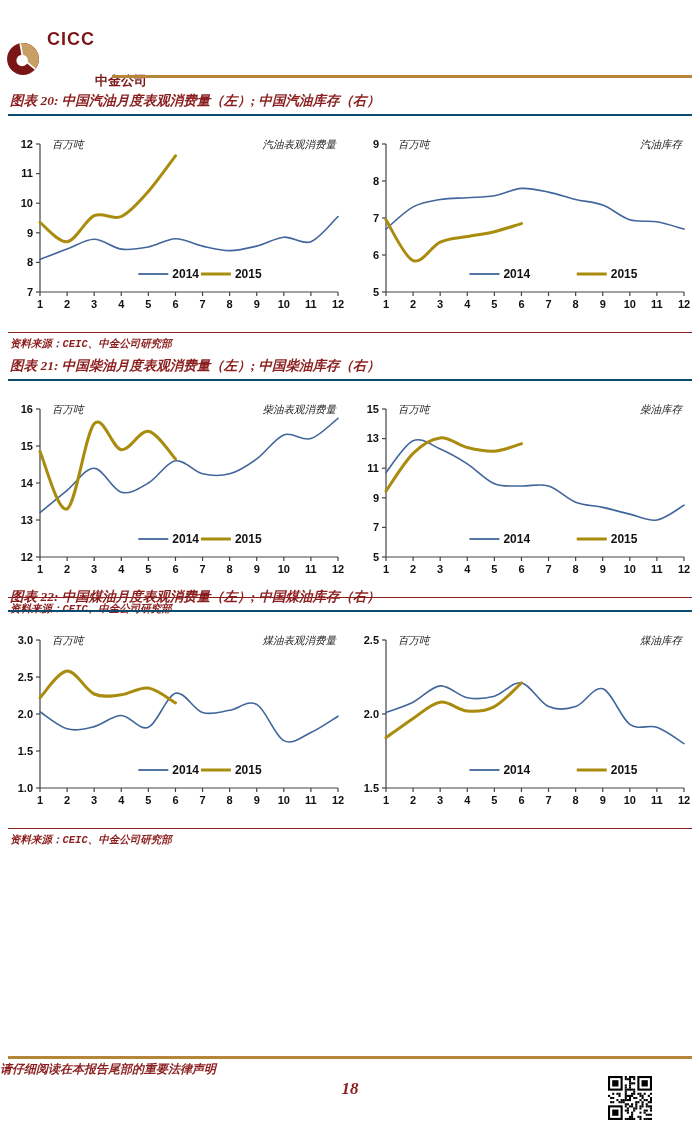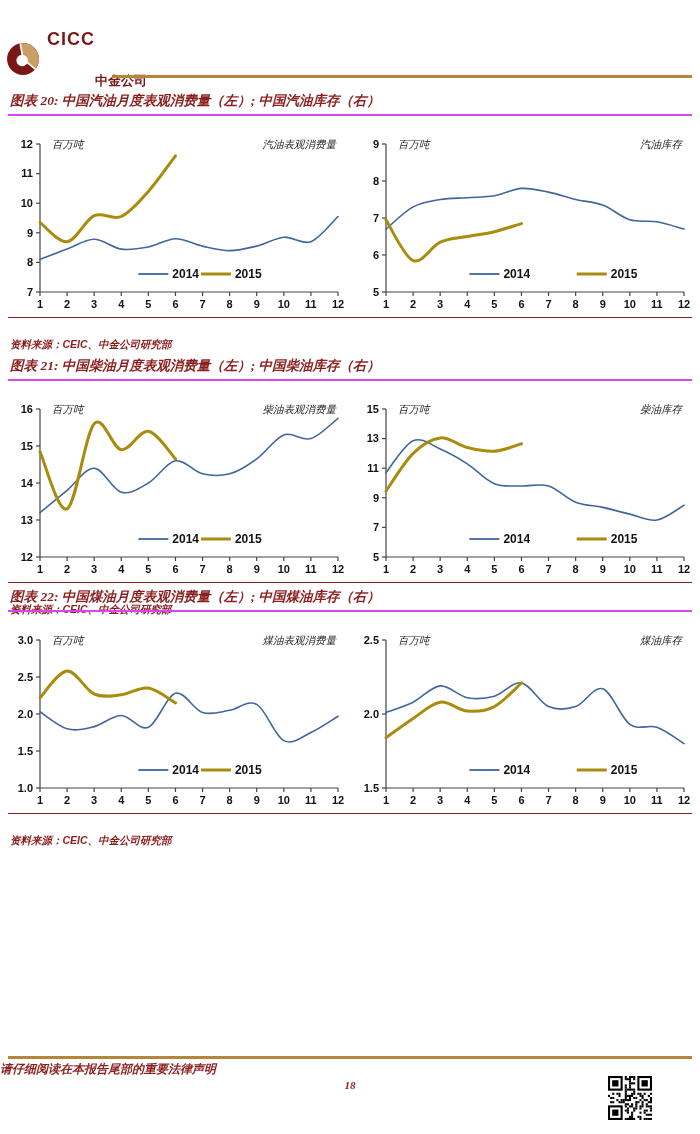--- a/index.html
+++ b/index.html
@@ -18,40 +18,40 @@
     font-family:"Liberation Serif", serif; font-weight:bold; font-size:14.5px;
     color:#a1761b; letter-spacing:0.5px;
   }
   .header-rule { position:absolute; top:75px; left:112px; right:8px; height:3px; background:#b5853a; }
   
   .figure { position:absolute; left:8px; width:684px; }
   .fig-20 { top:92px; } .fig-21 { top:357px; } .fig-22 { top:588px; }
   .fig-title {
     font-family:"Liberation Serif", serif; font-style:italic; font-weight:bold;
     font-size:13.5px; color:#8b1e1e; padding-bottom:4px; padding-left:2px;
-    border-bottom:2px solid #d946ef;
+    border-bottom:2px solid #0c4a6e;
   }
   .charts { display:flex; justify-content:space-between; margin-top:12px; }
   .chart { width:338px; height:188px; display:block; }
   .source {
-    border-top:1.5px solid #8b1e1e; margin-top:1px; padding-top:20px; padding-left:2px;
-    font-family:Liberation Sans, sans-serif; font-style:italic; font-weight:bold;
+    border-top:1.5px solid #8b1e1e; margin-top:16px; padding-top:4px; padding-left:2px;
+    font-family:Liberation Mono, monospace; font-style:italic; font-weight:bold;
     font-size:10.5px; color:#8b1e1e;
   }
   
   .footer-rule { position:absolute; top:1056px; left:8px; right:8px; height:2.5px; background:#b5853a; }
   .disclaimer {
     position:absolute; top:1061px; left:0; width:100%; text-align:left;
     font-family:"Liberation Serif", serif; font-style:italic; font-weight:bold;
     font-size:12px; color:#8b1e1e;
   }
   .page-num {
     position:absolute; top:1079px; left:0; width:100%; text-align:center;
     font-family:"Liberation Serif", serif; font-style:italic; font-weight:bold;
-    font-size:11px; color:#8b1e1e;
+    font-size:17px; color:#8b1e1e;
   }
   .qr { position:absolute; top:1076px; left:608px; width:44px; height:44px; }
 </style>
 </head>
 <body>
 
 <div class="page">
 
   <div class="logo-block">
     <svg width="34" height="34" viewBox="0 0 32 32">

